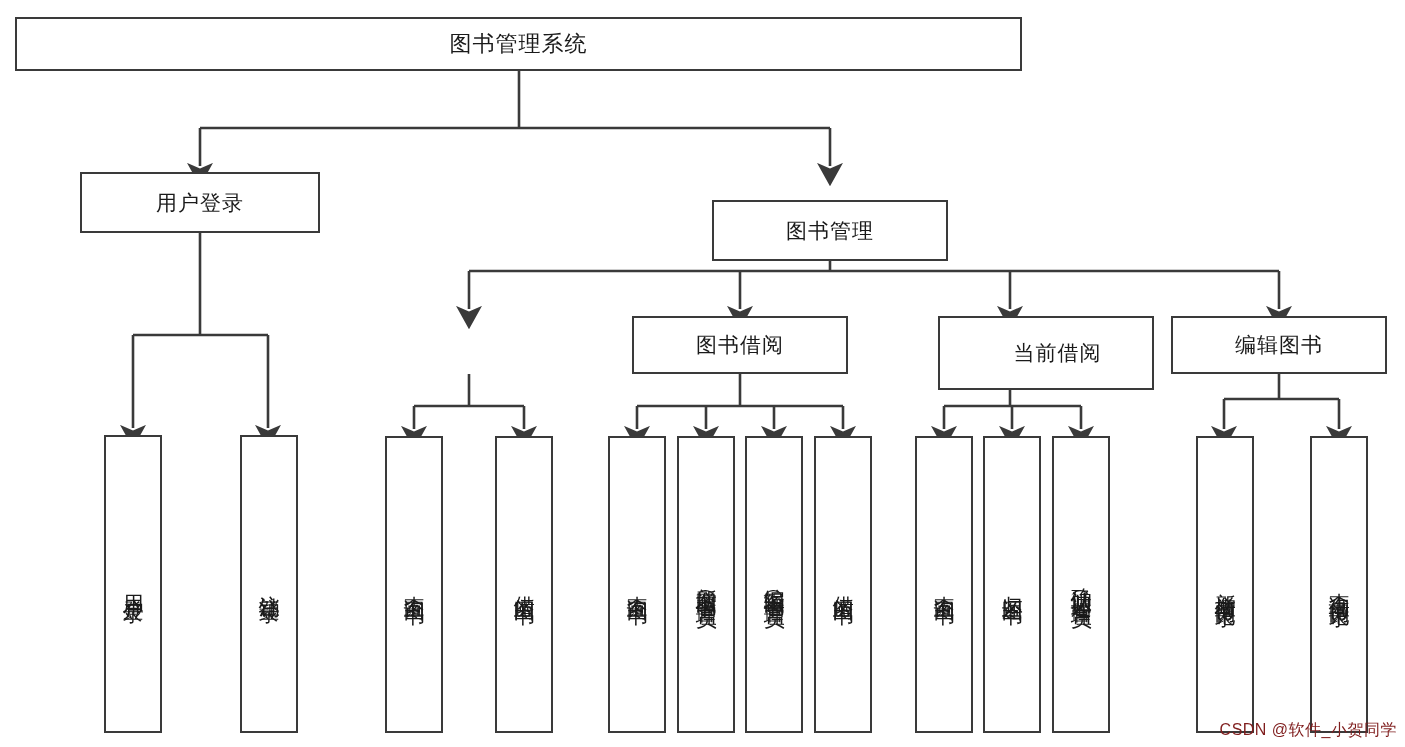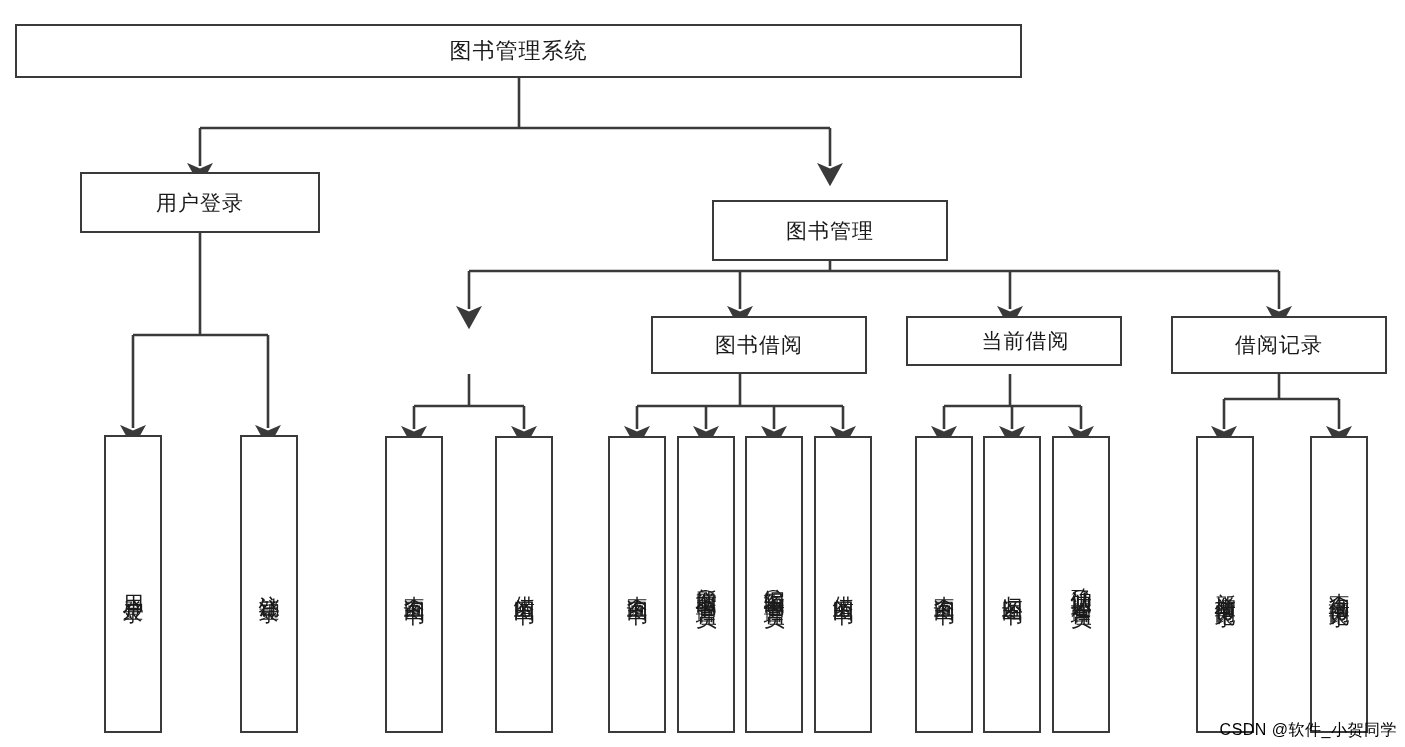--- a/index.html
+++ b/index.html
@@ -58,21 +58,21 @@
     white-space: nowrap;
   }
   .node.title {
     font-size: 22px;
   }
   #watermark {
     position: absolute;
     right: 8px;
     bottom: 6px;
     font-size: 16px;
-    color: #000000;
+    color: #7f1d1d;
     letter-spacing: 0.5px;
     z-index: 3;
     white-space: nowrap;
     user-select: none;
   }
 </style>
 </head>
 <body>
 
 <div id="canvas">
@@ -120,39 +120,39 @@
       <path d="M1012,406 L1012,429" marker-end="url(#arrow)"></path>
       <path d="M1081,406 L1081,429" marker-end="url(#arrow)"></path>
 
       <path d="M1279,374 L1279,399"></path>
       <path d="M1224,399 L1339,399"></path>
       <path d="M1224,399 L1224,429" marker-end="url(#arrow)"></path>
       <path d="M1339,399 L1339,429" marker-end="url(#arrow)"></path>
     </g>
   </svg>
 
-  <div class="node horiz title" style="left:15px; top:24px; width:1007px; height:54px;">
+  <div class="node horiz title" style="left:15px; top:17px; width:1007px; height:54px;">
     <span class="label">图书管理系统</span>
   </div>
 
   <div class="node horiz" style="left:80px; top:172px; width:240px; height:61px;">
     <span class="label">用户登录</span>
   </div>
   <div class="node horiz" style="left:712px; top:172px; width:236px; height:61px;margin-top:28px;">
     <span class="label">图书管理</span>
   </div>
 
-  <div class="node horiz" style="left:632px; top:316px; width:216px; height:58px;margin-left:19px;">
+  <div class="node horiz" style="left:632px; top:316px; width:216px; height:58px;">
     <span class="label">图书借阅</span>
   </div>
-  <div class="node horiz" style="left:906px; top:316px; width:216px; height:50px;padding-left:23px;">
+  <div class="node horiz" style="left:938px; top:316px; width:216px; height:74px;padding-left:23px;">
     <span class="label">当前借阅</span>
   </div>
   <div class="node horiz" style="left:1171px; top:316px; width:216px; height:58px;">
-    <span class="label">借阅记录</span>
+    <span class="label">编辑图书</span>
   </div>
 
   <div class="node vert" style="left:104px; top:435px; width:58px; height:298px;">
     <span class="label">用户登录</span>
   </div>
   <div class="node vert" style="left:240px; top:435px; width:58px; height:298px;">
     <span class="label">注销登录</span>
   </div>
 
   <div class="node vert" style="left:385px; top:436px; width:58px; height:297px;">

